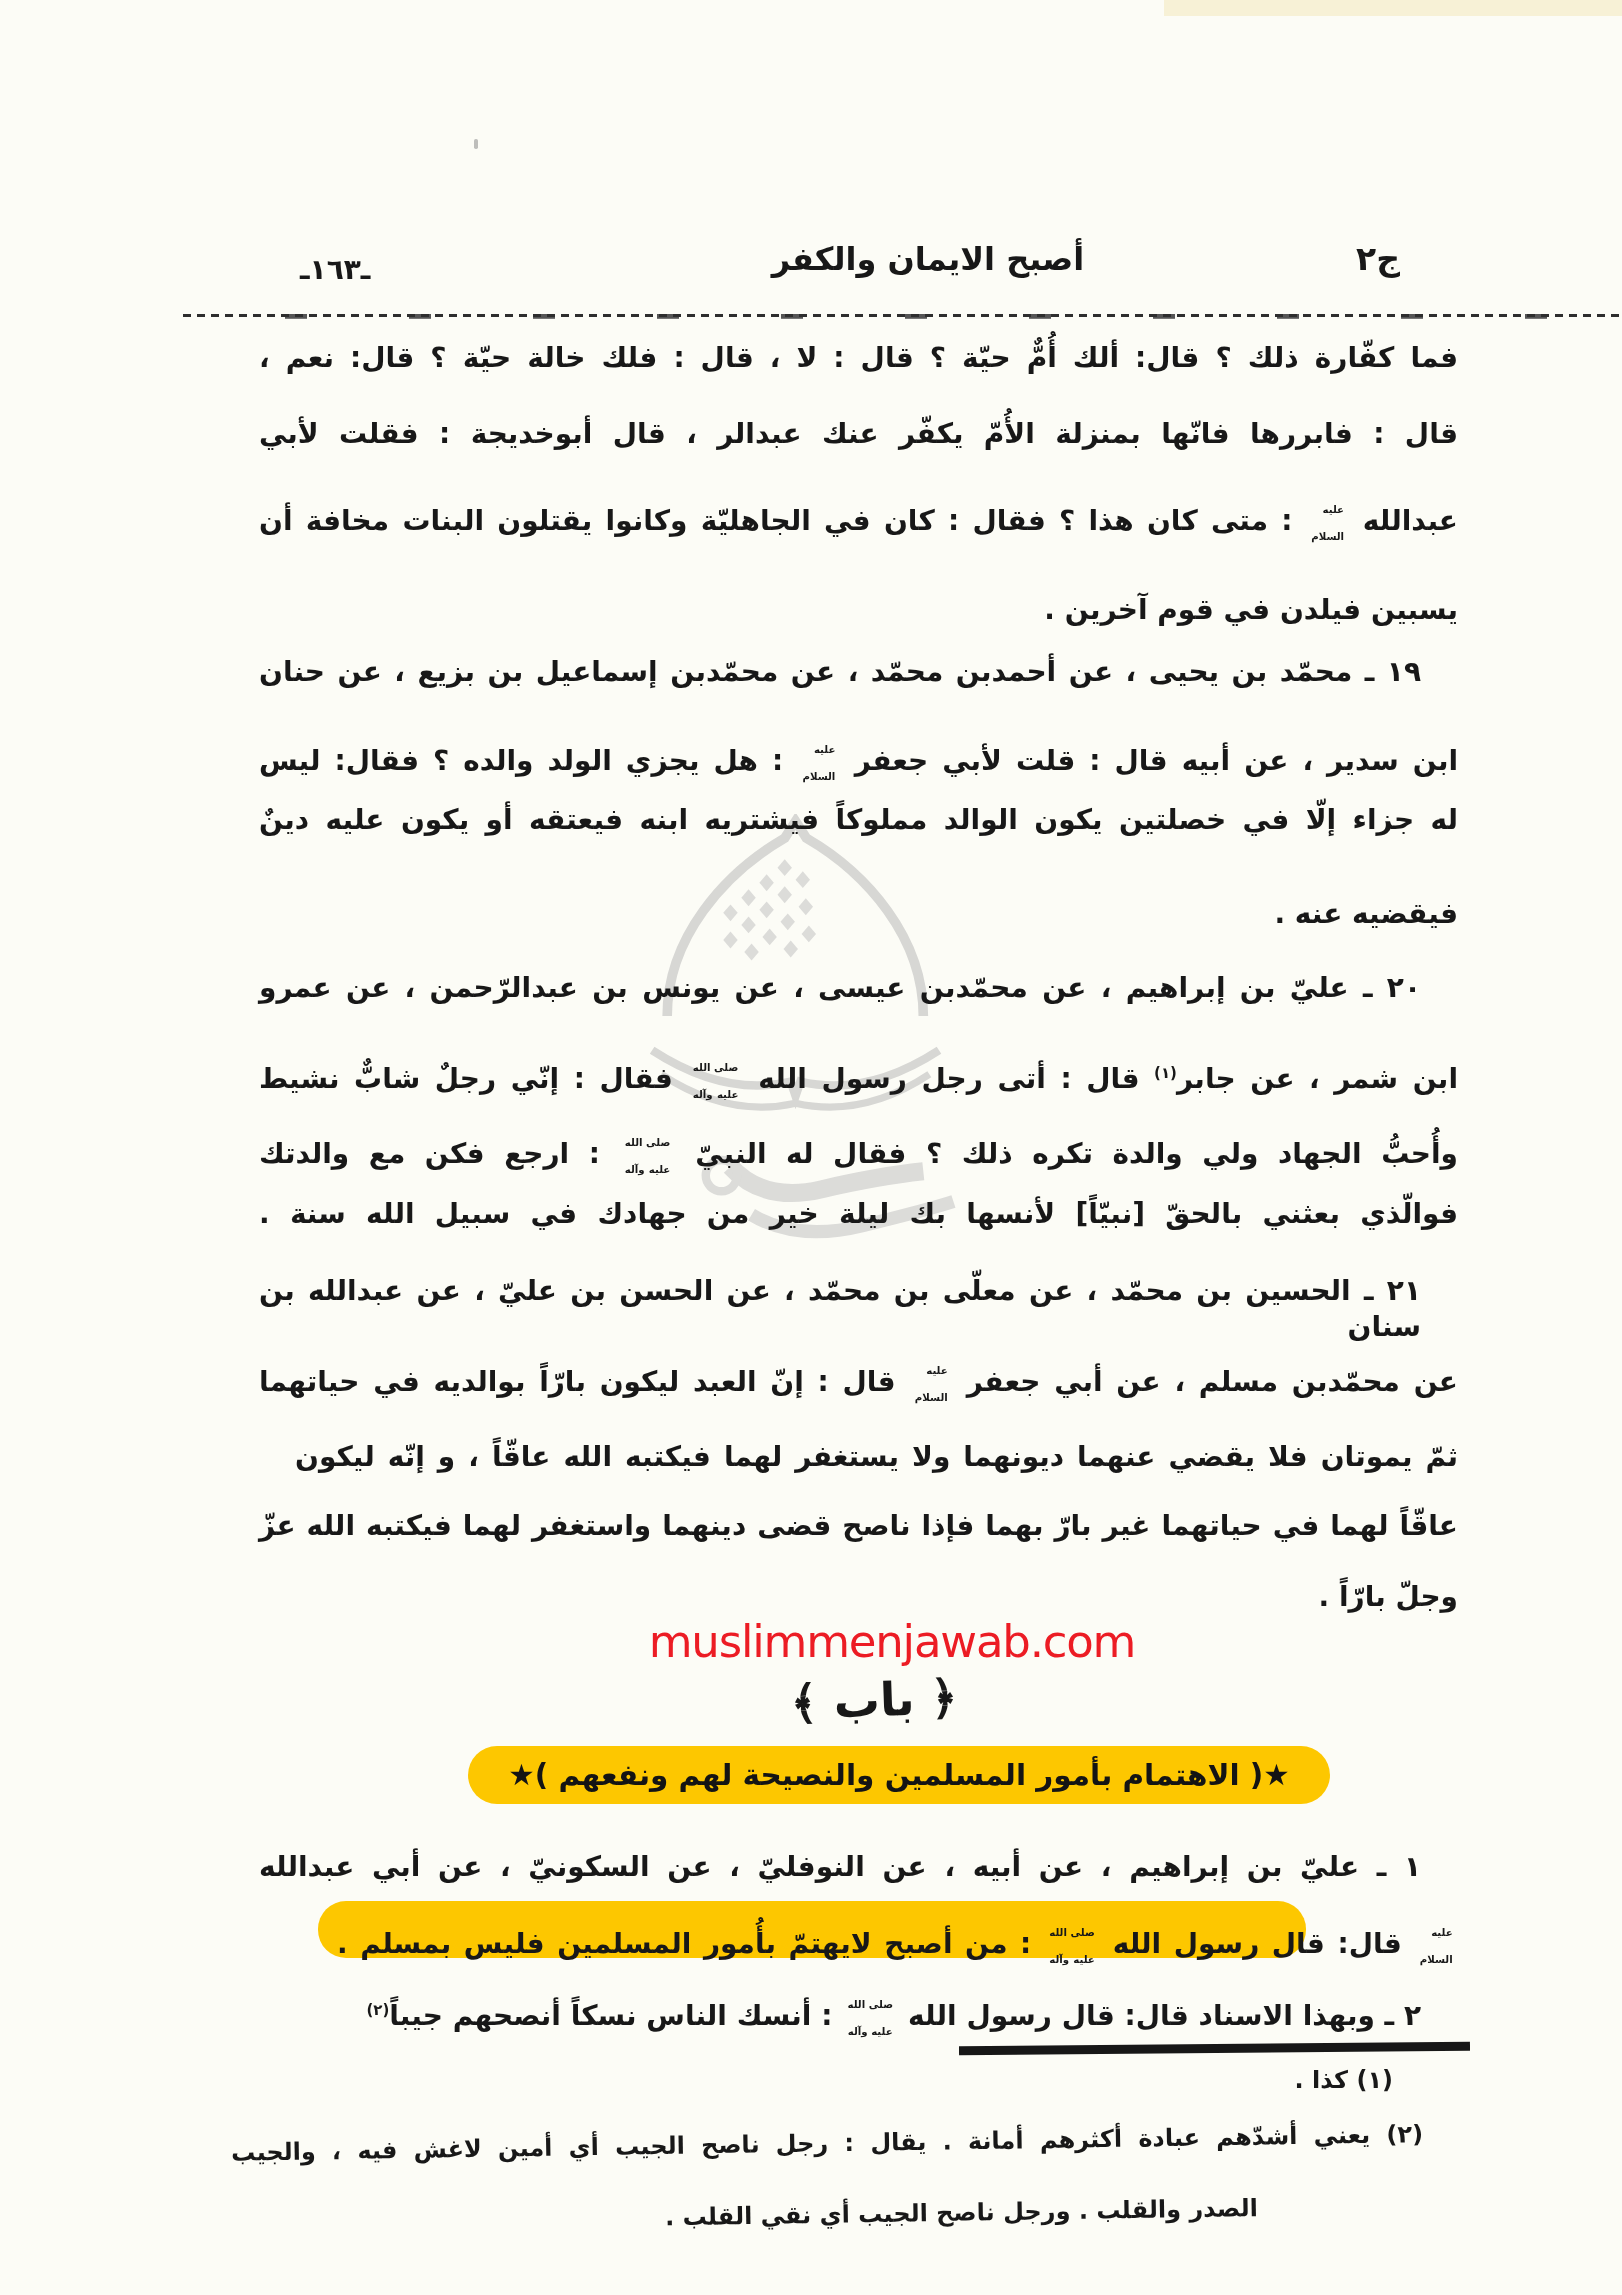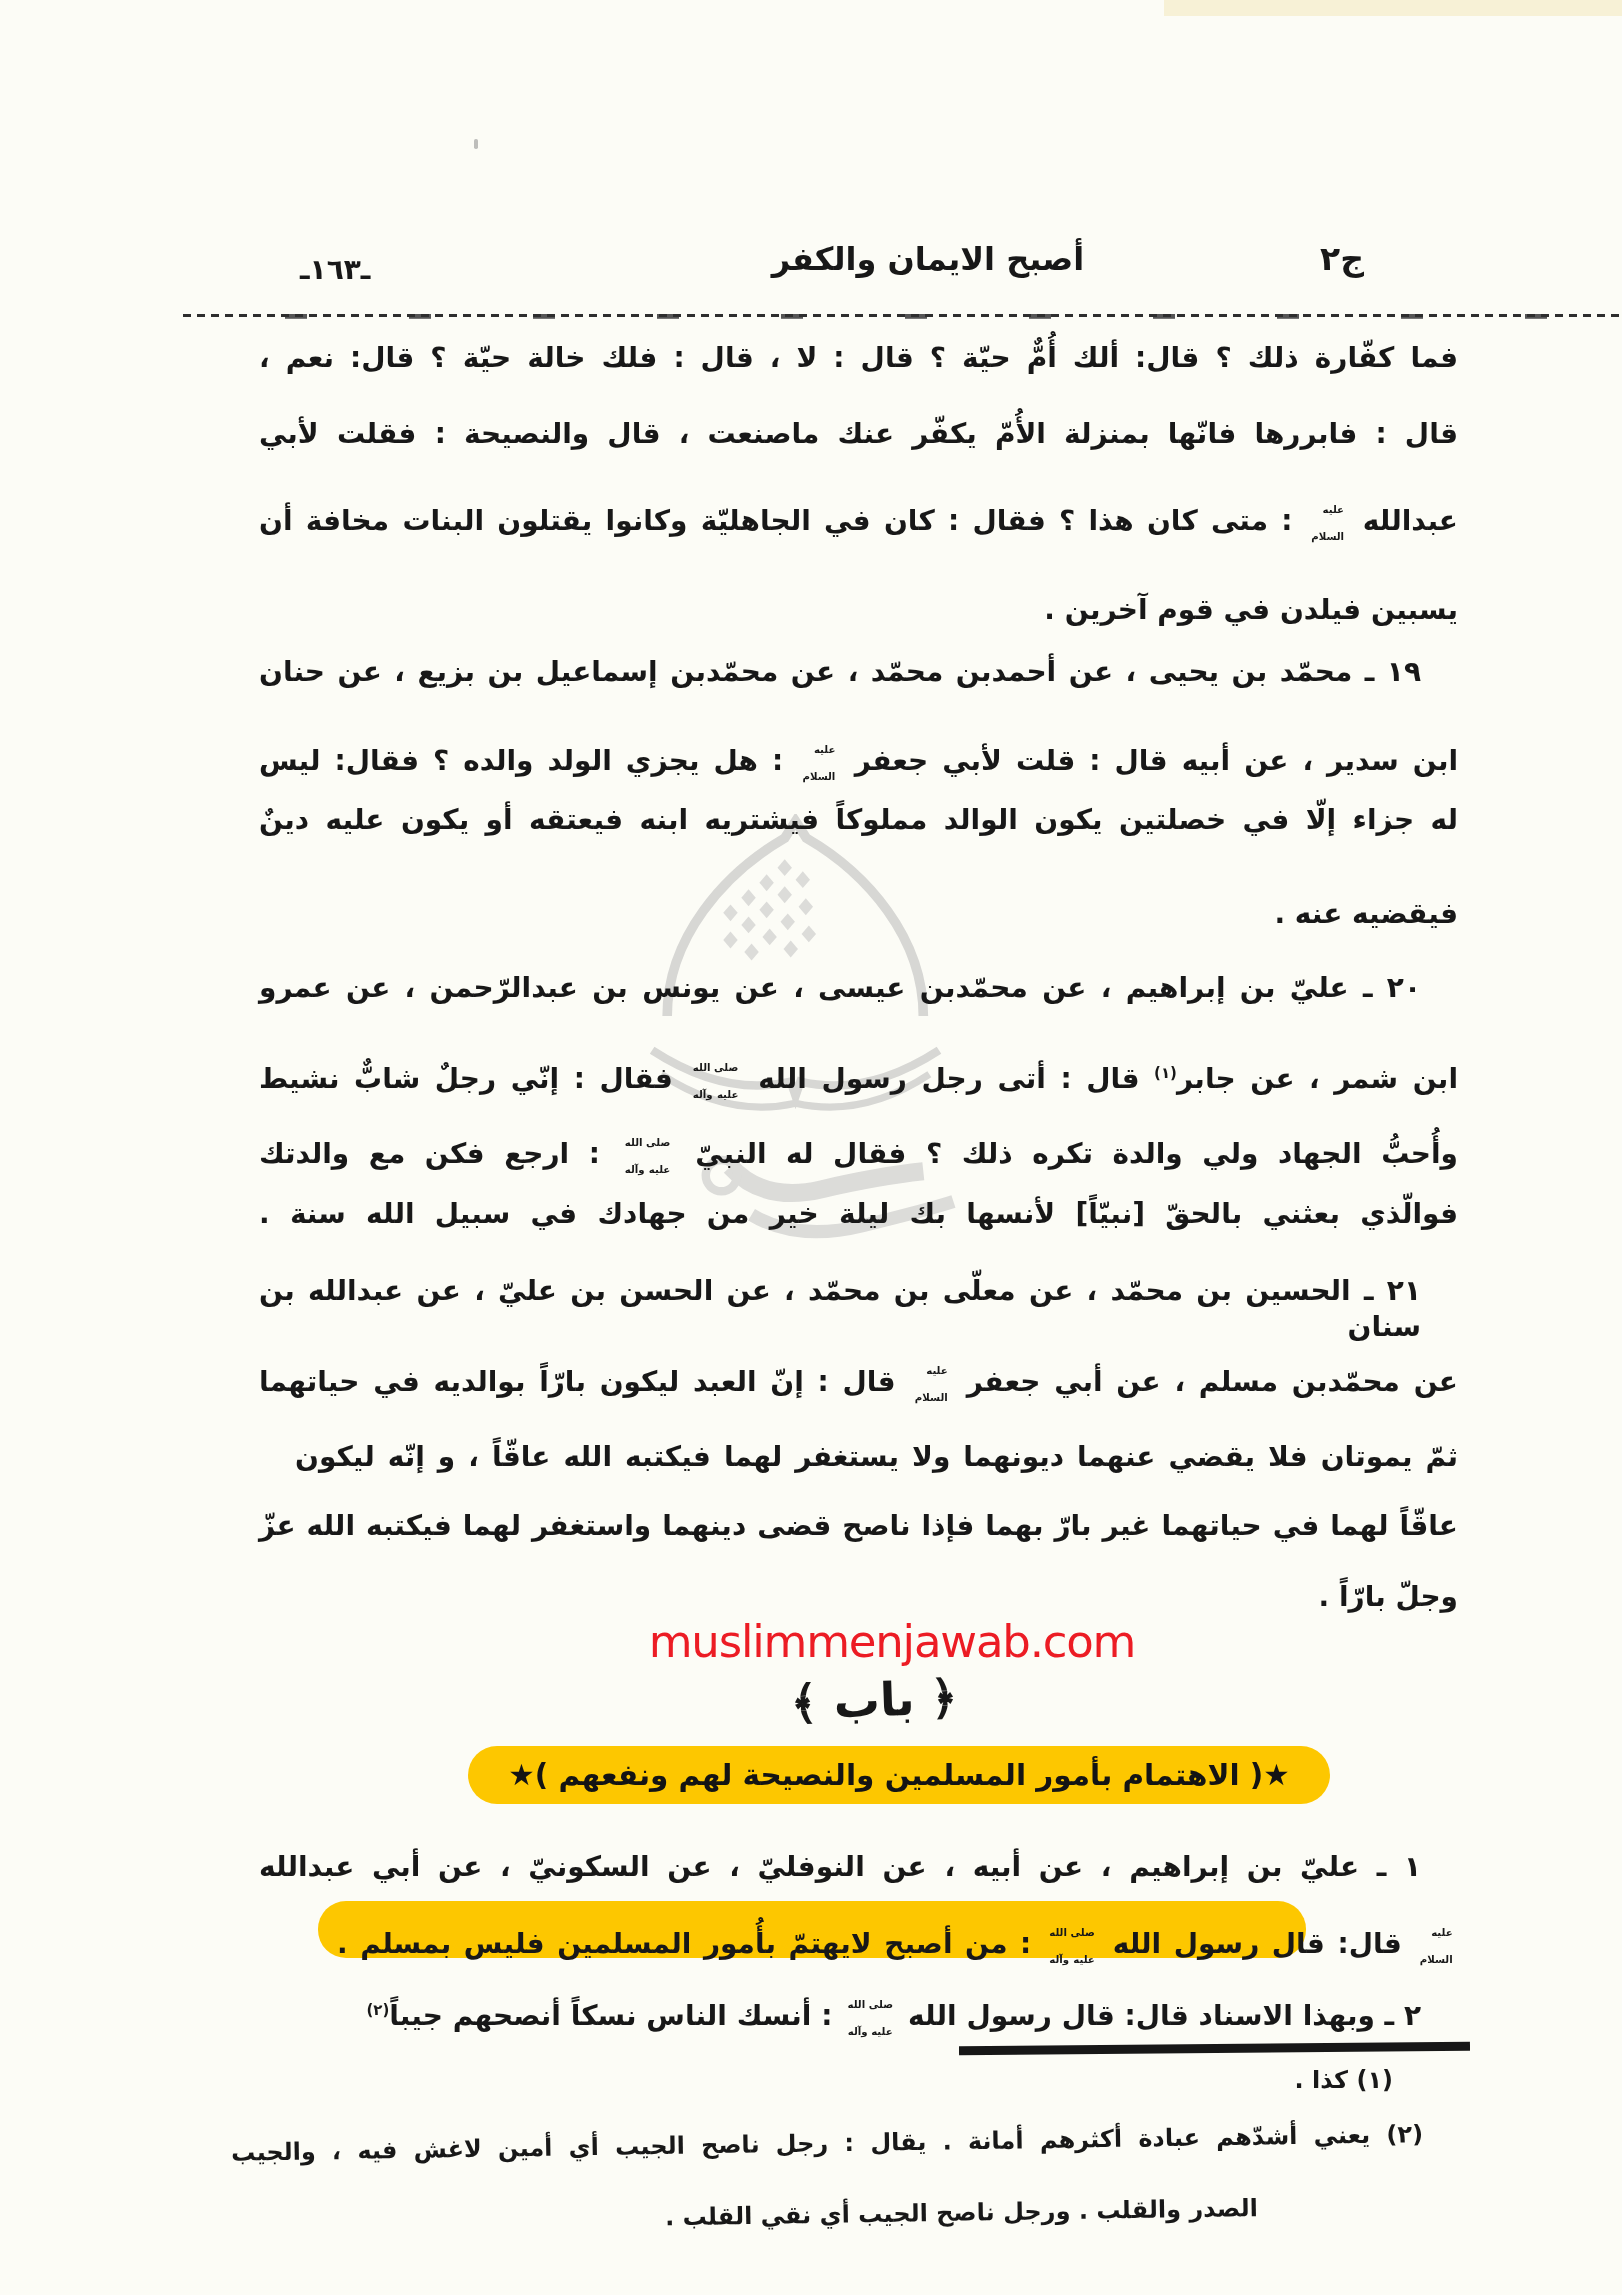--- a/index.html
+++ b/index.html
@@ -8,21 +8,21 @@
     width:1622px;height:2295px;
     background:#fcfcf6;
     overflow:hidden;
     font-family:"DejaVu Sans", sans-serif;
     color:#181818;
   }
   .top-tint{position:absolute;top:0;right:0;width:458px;height:15.7px;background:#f6eecb;opacity:.75;}
   .speck{position:absolute;left:474px;top:139px;width:4.2px;height:9.6px;background:#8a8a8a;opacity:.55;border-radius:1.8px;}
 
   
-  .vol{position:absolute;top:239px;left:1320px;font-size:33px;font-weight:bold;direction:rtl;}
+  .vol{position:absolute;top:239px;left:1356px;font-size:33px;font-weight:bold;direction:rtl;}
   .htitle{position:absolute;top:240px;left:687px;width:482px;text-align:center;font-size:32px;font-weight:bold;direction:rtl;}
   .pnum{position:absolute;top:253px;left:300px;font-size:28px;font-weight:bold;direction:rtl;letter-spacing:1.2px;}
   .dotted{
     position:absolute;top:314px;left:183px;right:0;height:4.8px;
     background:
       repeating-linear-gradient(90deg,#2e2e2e 0 7.8px,transparent 7.8px 14px),
       repeating-linear-gradient(90deg,transparent 0 102px,#555 102px 124px);
     background-size:100% 3px,100% 4.8px;
     background-repeat:repeat-x;
   }
@@ -119,21 +119,21 @@
       <path d="M150 585 q55 60 150 38 t 170 -30" stroke-width="30"></path>
       <path d="M185 665 q75 45 185 18 t 150 -40" stroke-width="22"></path>
       <circle cx="135" cy="600" r="26" stroke-width="14"></circle>
     </g>
   </svg>
 
   <div class="hl-bar"></div>
 
   <div>
       <div class="line justify" style="top: 340px;">فما كفّارة ذلك ؟ قال: ألك أُمٌّ حيّة ؟ قال : لا ، قال : فلك خالة حيّة ؟ قال: نعم ،</div>
-      <div class="line justify" style="top: 416px;">قال : فابررها فانّها بمنزلة الأُمّ يكفّر عنك ماصنعت ، قال والنصيحة : فقلت لأبي</div>
+      <div class="line justify" style="top: 416px;">قال : فابررها فانّها بمنزلة الأُمّ يكفّر عنك عبدالر ، قال أبوخديجة : فقلت لأبي</div>
       <div class="line justify" style="top: 489px;">عبدالله <span class="hon"><span>عليه</span><span>السلام</span></span> : متى كان هذا ؟ فقال : كان في الجاهليّة وكانوا يقتلون البنات مخافة أن</div>
       <div class="line right" style="top: 592px; text-align: right;">يسبين فيلدن في قوم آخرين .</div>
       <div class="line justify indent" style="top: 654px;">١٩ ـ محمّد بن يحيى ، عن أحمدبن محمّد ، عن محمّدبن إسماعيل بن بزيع ، عن حنان</div>
       <div class="line justify" style="top: 729px;">ابن سدير ، عن أبيه قال : قلت لأبي جعفر <span class="hon"><span>عليه</span><span>السلام</span></span> : هل يجزي الولد والده ؟ فقال: ليس</div>
       <div class="line justify" style="top: 802px;">له جزاء إلّا في خصلتين يكون الوالد مملوكاً فيشتريه ابنه فيعتقه أو يكون عليه دينٌ</div>
       <div class="line right" style="top: 896px;">فيقضيه عنه .</div>
       <div class="line justify indent" style="top: 970px;">٢٠ ـ عليّ بن إبراهيم ، عن محمّدبن عيسى ، عن يونس بن عبدالرّحمن ، عن عمرو</div>
       <div class="line justify" style="top: 1047px;">ابن شمر ، عن جابر<sup>(١)</sup> قال : أتى رجل رسول الله <span class="hon"><span>صلى الله</span><span>عليه وآله</span></span> فقال : إنّي رجلٌ شابٌّ نشيط</div>
       <div class="line justify" style="top: 1122px;">وأُحبُّ الجهاد ولي والدة تكره ذلك ؟ فقال له النبيّ <span class="hon"><span>صلى الله</span><span>عليه وآله</span></span> : ارجع فكن مع والدتك</div>
       <div class="line justify" style="top: 1196px;">فوالّذي بعثني بالحقّ [نبيّاً] لأنسها بك ليلة خير من جهادك في سبيل الله سنة .</div>

